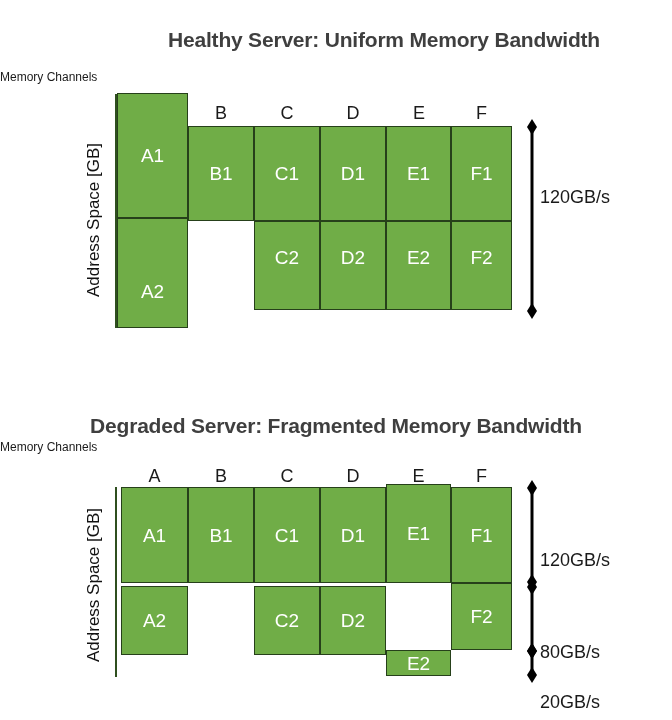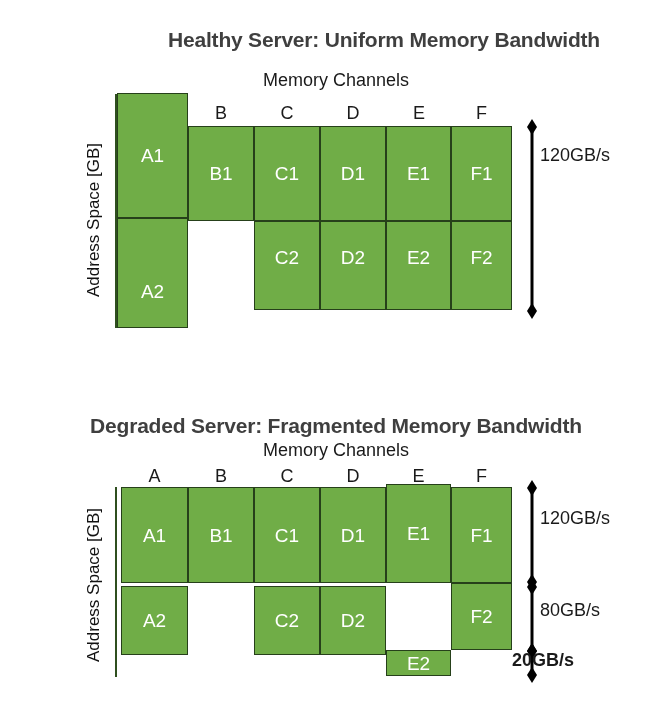--- a/index.html
+++ b/index.html
@@ -11,22 +11,22 @@
     overflow:hidden;
     -webkit-font-smoothing:antialiased;
   }
   .panel{position:absolute;left:0;width:672px;}
   .panel-title{
     position:absolute;left:0;width:672px;text-align:center;
     font-weight:bold;font-size:21px;color:#3f3f3f;
     letter-spacing:-0.2px;white-space:nowrap;
   }
   .axis-top-label{
-    position:absolute;width:672px;text-align:center;
-    font-size:18px;color:#1a1a1a;
+    position:absolute;width:672px;text-align:left;
+    font-size:12px;color:#1a1a1a;
   }
   .ylabel{
     position:absolute;
     font-size:17px;color:#111111;
     writing-mode:vertical-rl;
     transform:rotate(180deg);
     transform-origin:center;
     white-space:nowrap;
     text-align:center;
   }
@@ -47,21 +47,21 @@
     font-size:19px;
     display:flex;
     align-items:center;
     justify-content:center;
     line-height:1;
   }
   .blk.lbl-low{align-items:flex-end;padding-bottom:26px;}
   .blk.lbl-high{align-items:flex-start;padding-top:26px;}
   .arrow-svg{position:absolute;overflow:visible;}
   .bw-label{
-    position:absolute;font-size:18px;color:#1a1a1a;white-space:nowrap;
+    position:absolute;font-size:18px;color:#1a1a1a;white-space:nowrap;margin-top:42px;
   }
 </style>
 </head>
 <body>
 
 <div class="panel" style="top:0;height:370px;">
 
   <div class="panel-title" style="top:28px;margin-left:48px;">Healthy Server: Uniform Memory Bandwidth</div>
 
   <div class="axis-top-label" style="top:70px;">Memory Channels</div>
@@ -139,14 +139,14 @@
     <path d="M10 0 L15 8 L10 16 L5 8 Z" fill="#000000"></path>
     <path d="M10 80 L15 72 L10 64 L5 72 Z" fill="#000000"></path>
   </svg>
   <div class="bw-label" style="left:540px;top:600px;">80GB/s</div>
 
   <svg class="arrow-svg" style="left:522px;top:643px;" width="20" height="40" viewBox="0 0 20 40">
     <line x1="10" y1="8" x2="10" y2="32" stroke="#000000" stroke-width="3"></line>
     <path d="M10 0 L15 8 L10 16 L5 8 Z" fill="#000000"></path>
     <path d="M10 40 L15 32 L10 24 L5 32 Z" fill="#000000"></path>
   </svg>
-  <div class="bw-label" style="left:512px;top:650px;font-weight:bold;">20GB/s</div>
+  <div class="bw-label" style="left:540px;top:650px;">20GB/s</div>
 </div>
 
 </body></html>

